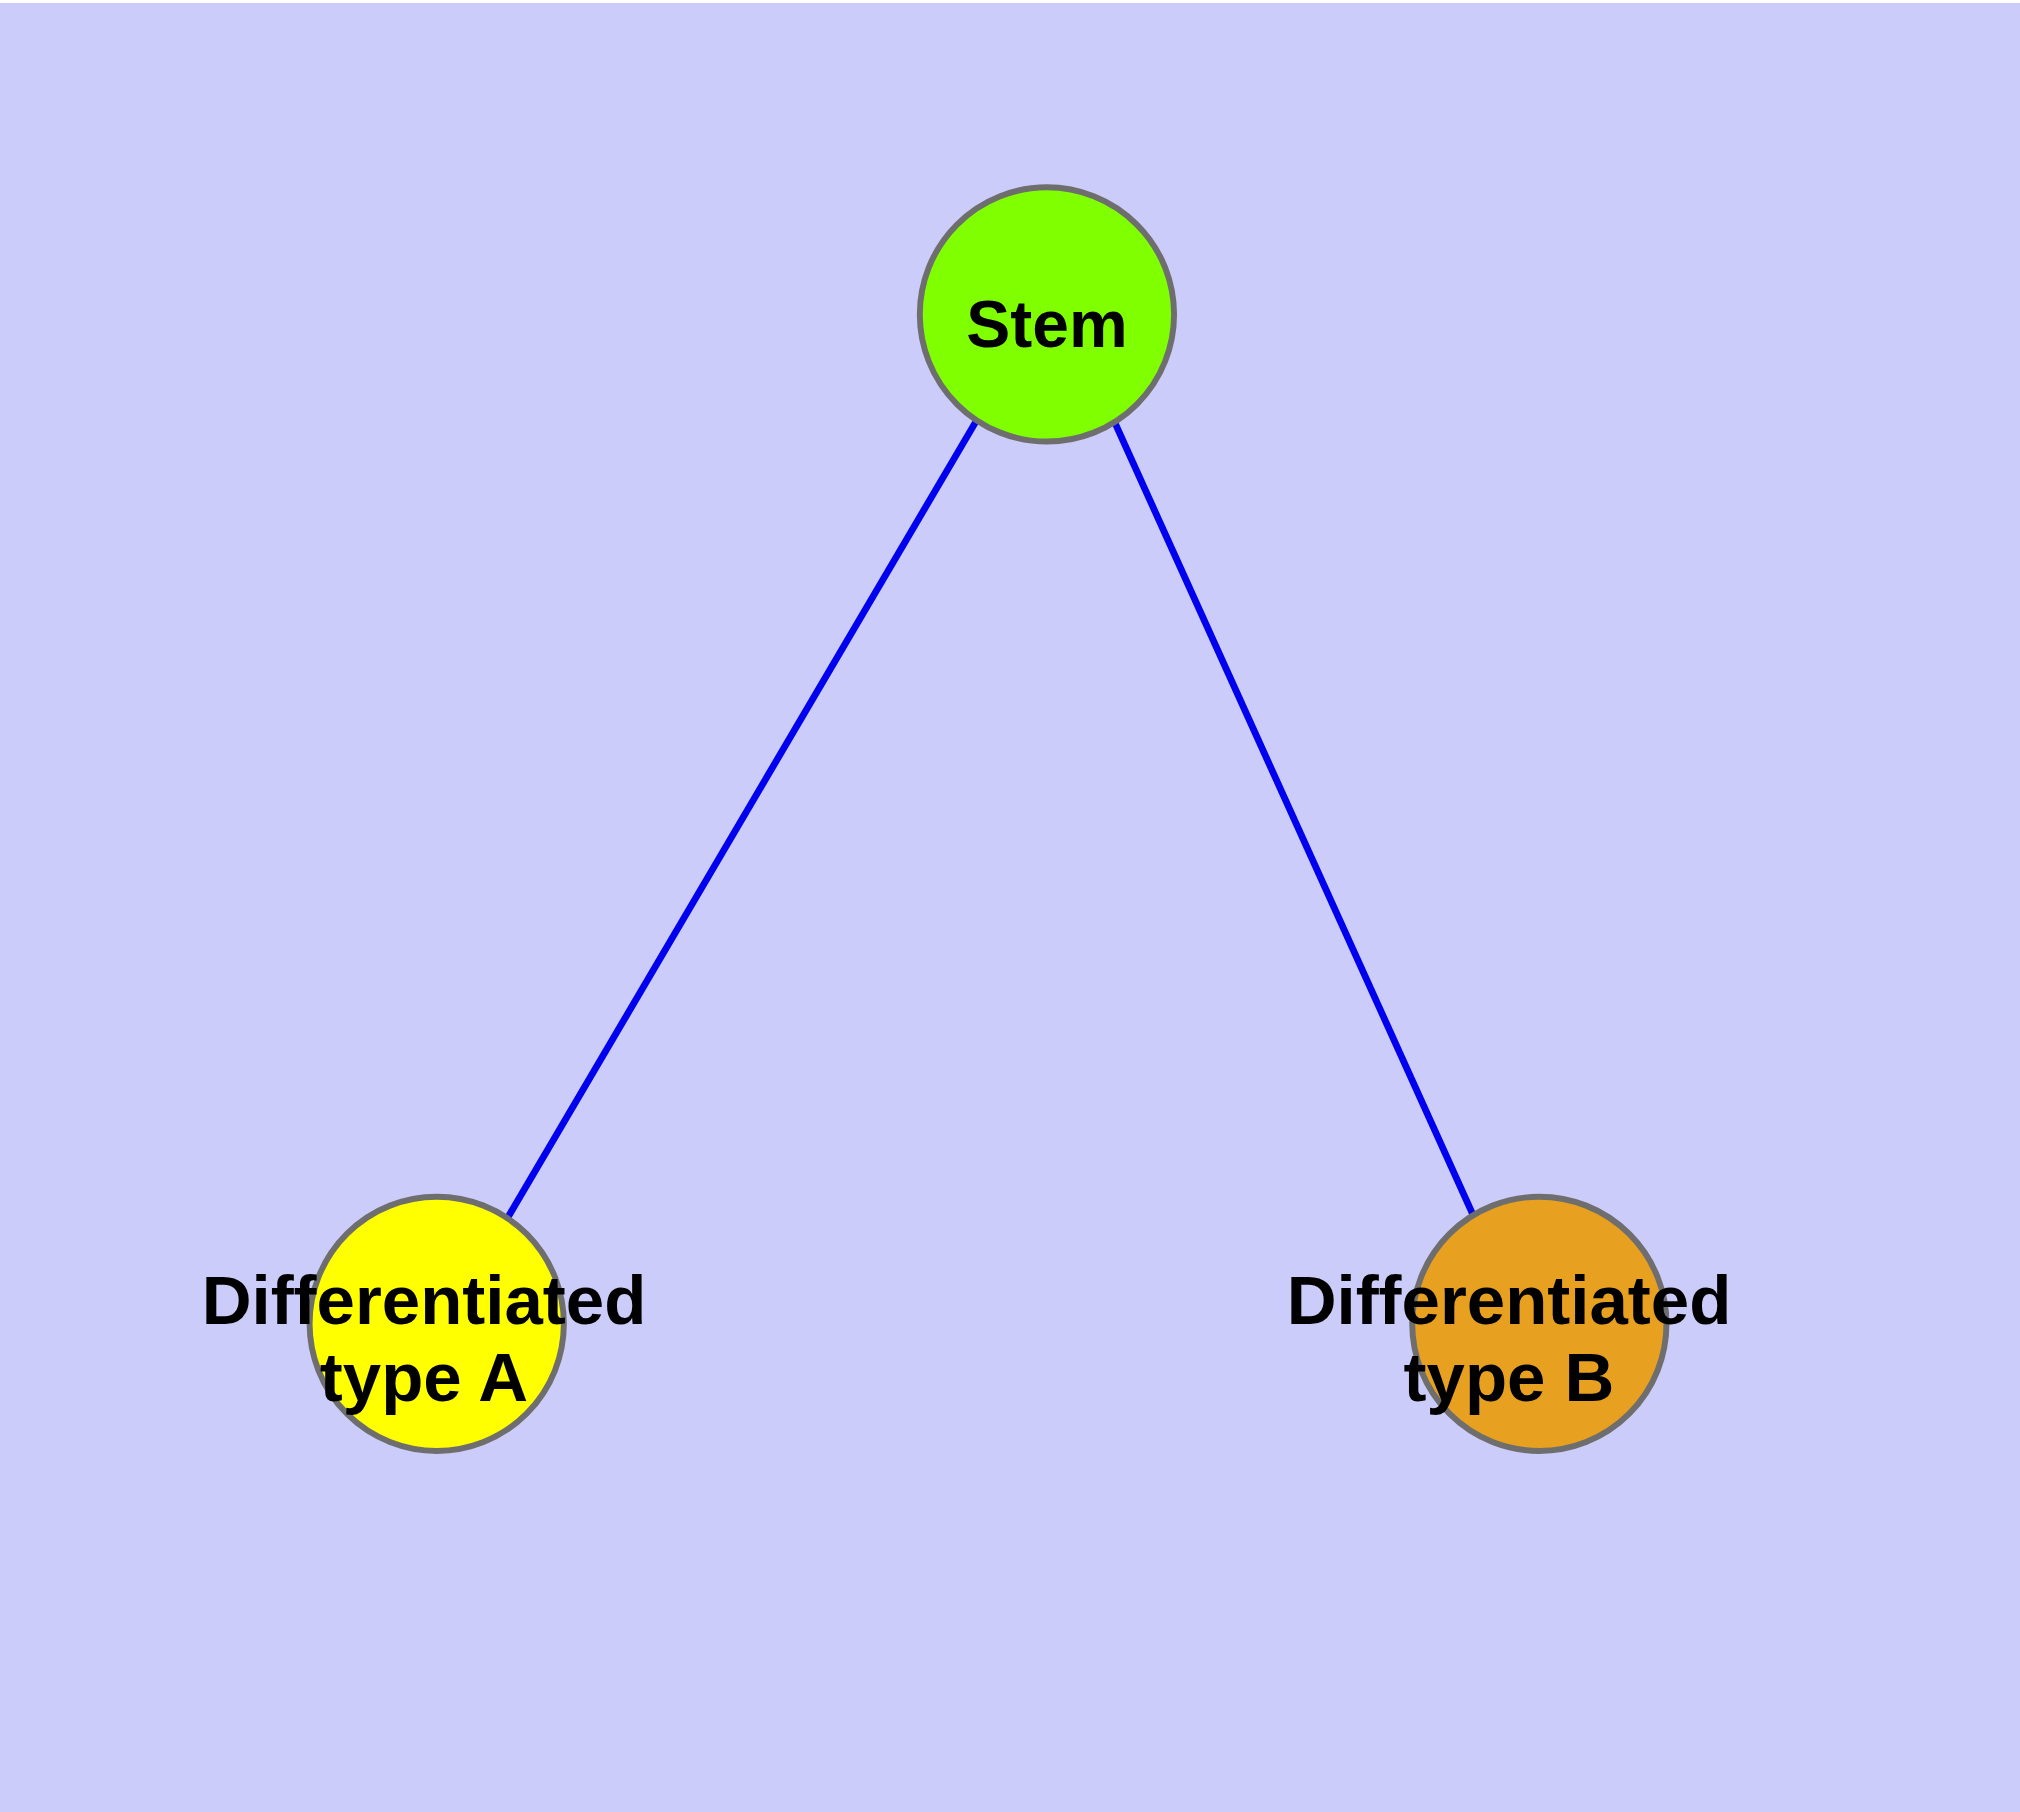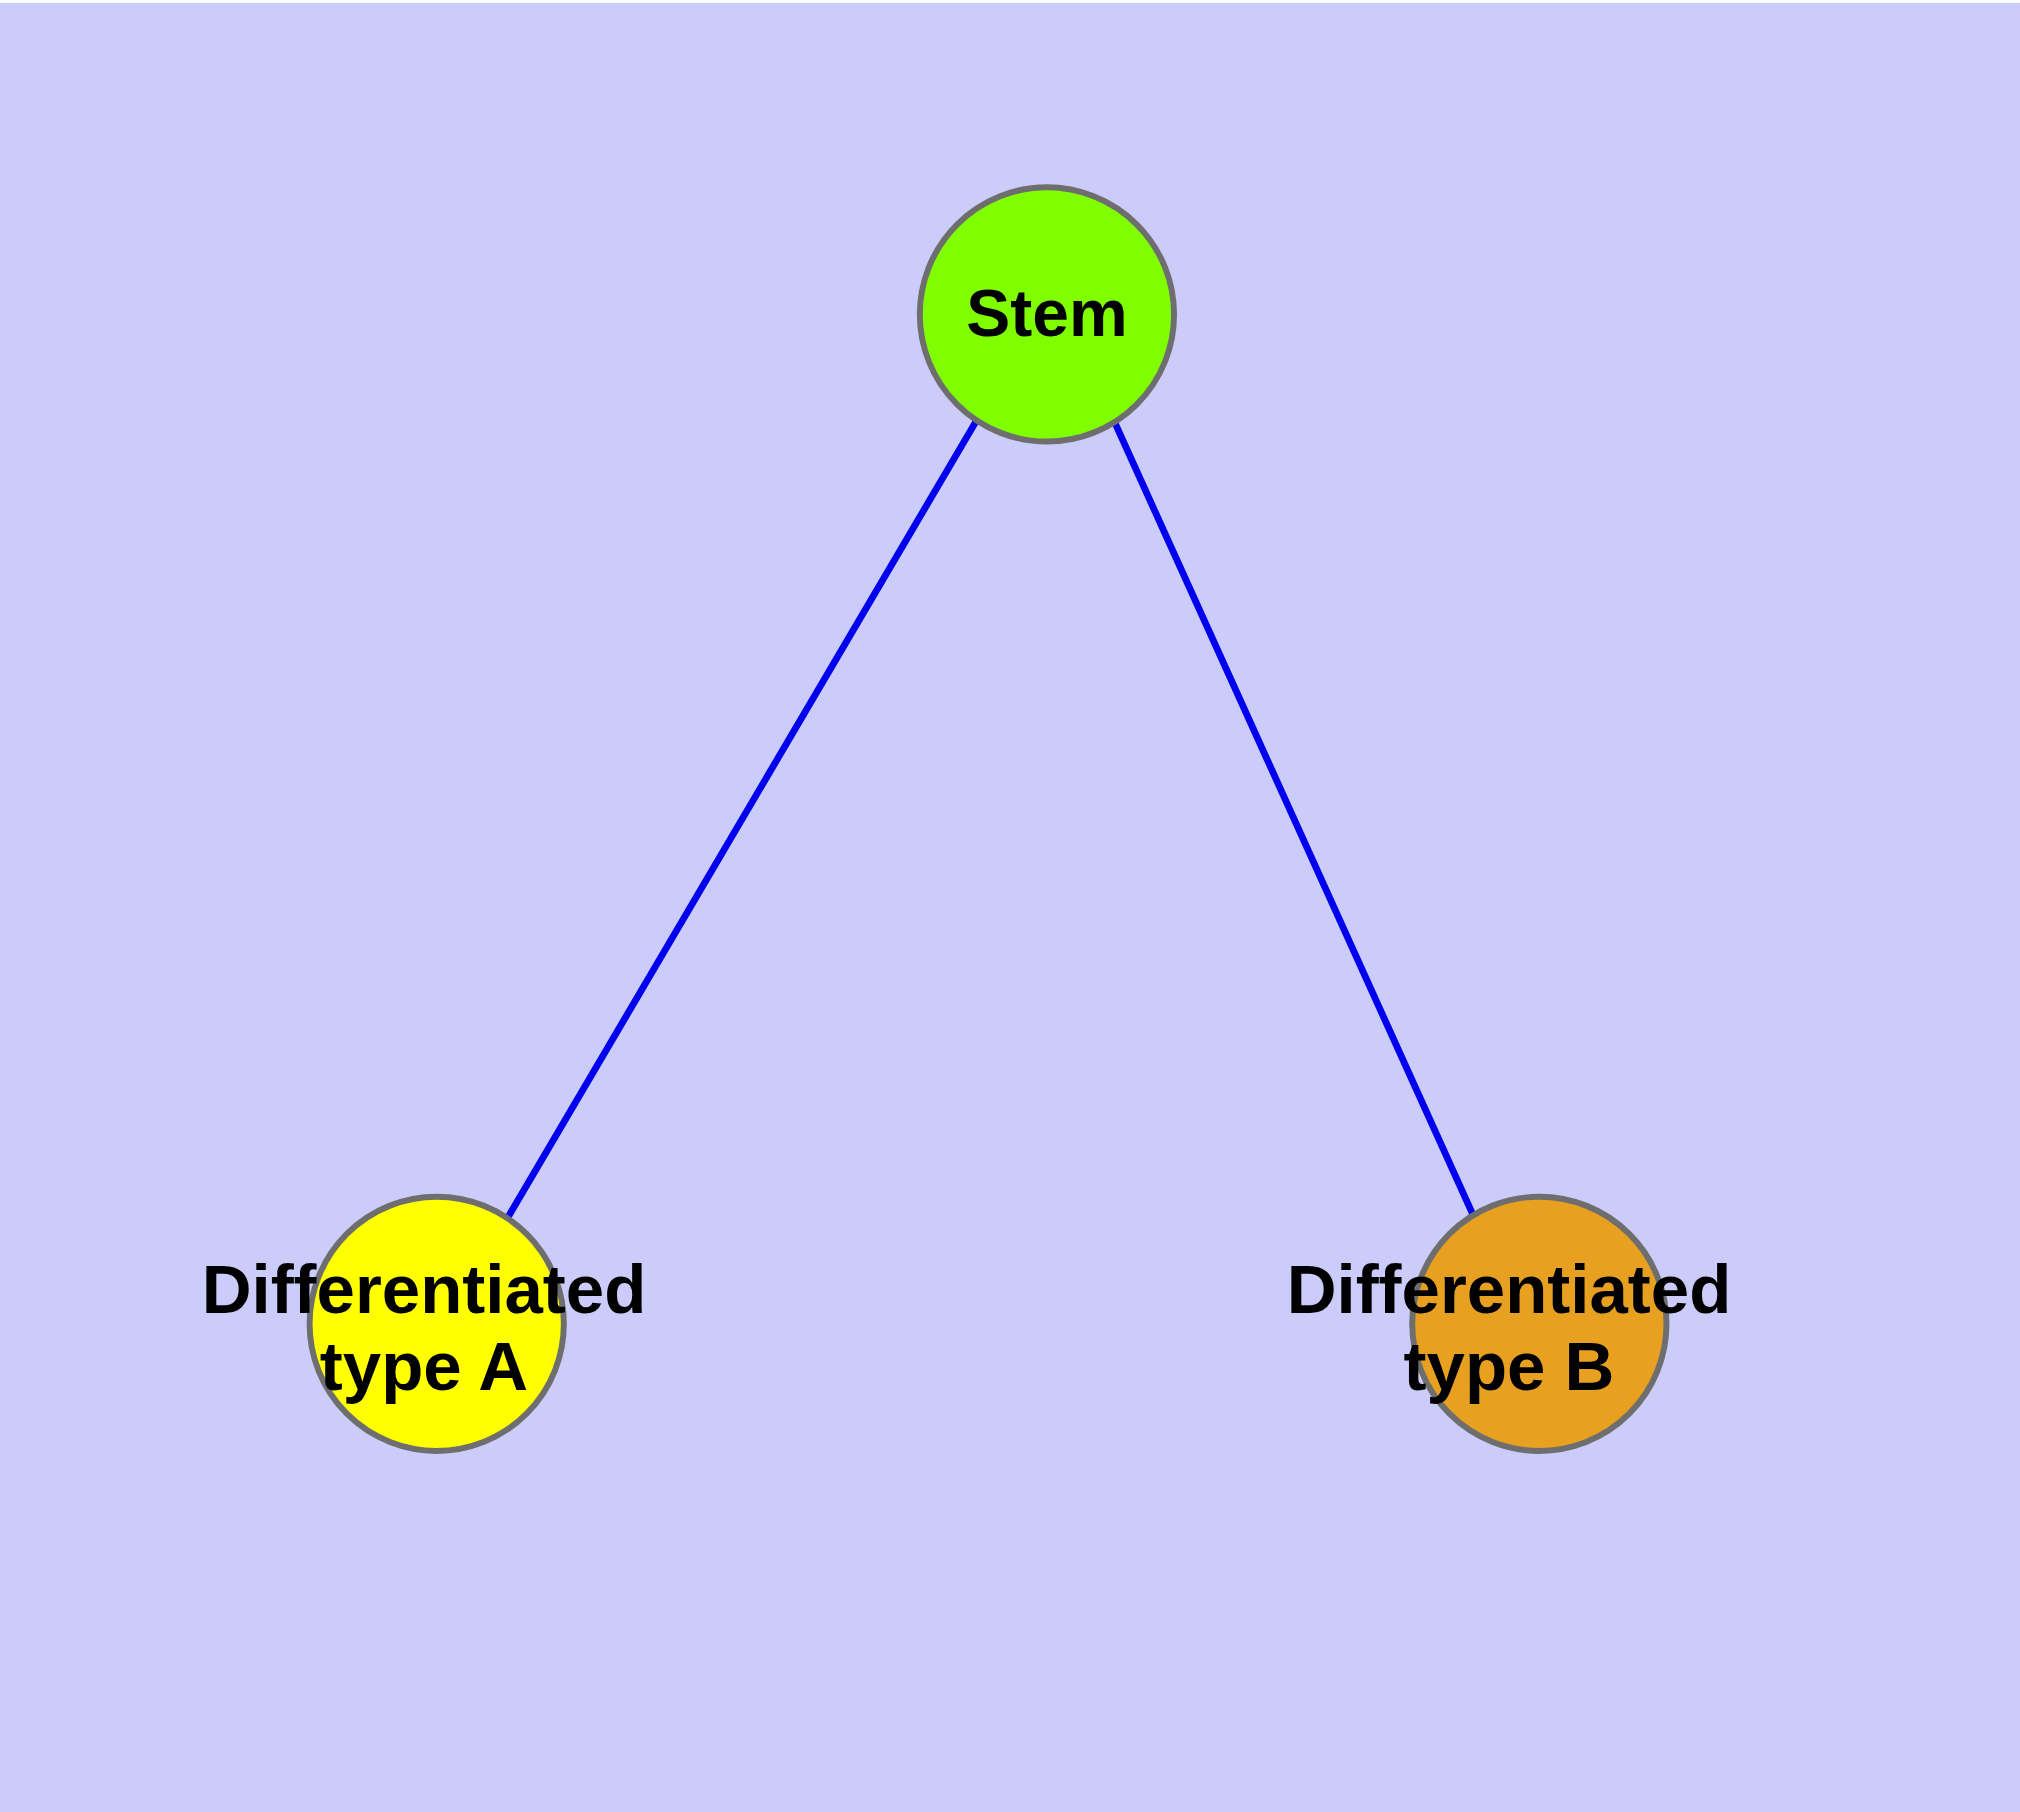--- a/index.html
+++ b/index.html
@@ -41,20 +41,21 @@
     stroke-linecap: butt;
   }
   .node-label {
     position: absolute;
     color: #000000;
     font-weight: bold;
     text-align: center;
     line-height: 1.12;
     white-space: pre-line;
     pointer-events: none;
+    margin-top: 11px;
   }
   #label-stem {
     font-size: 66px;
     left: 1047px;
     top: 314px;
     transform: translate(-50%, -50%);
   }
   #label-type-a {
     font-size: 69px;
     left: 424px;

